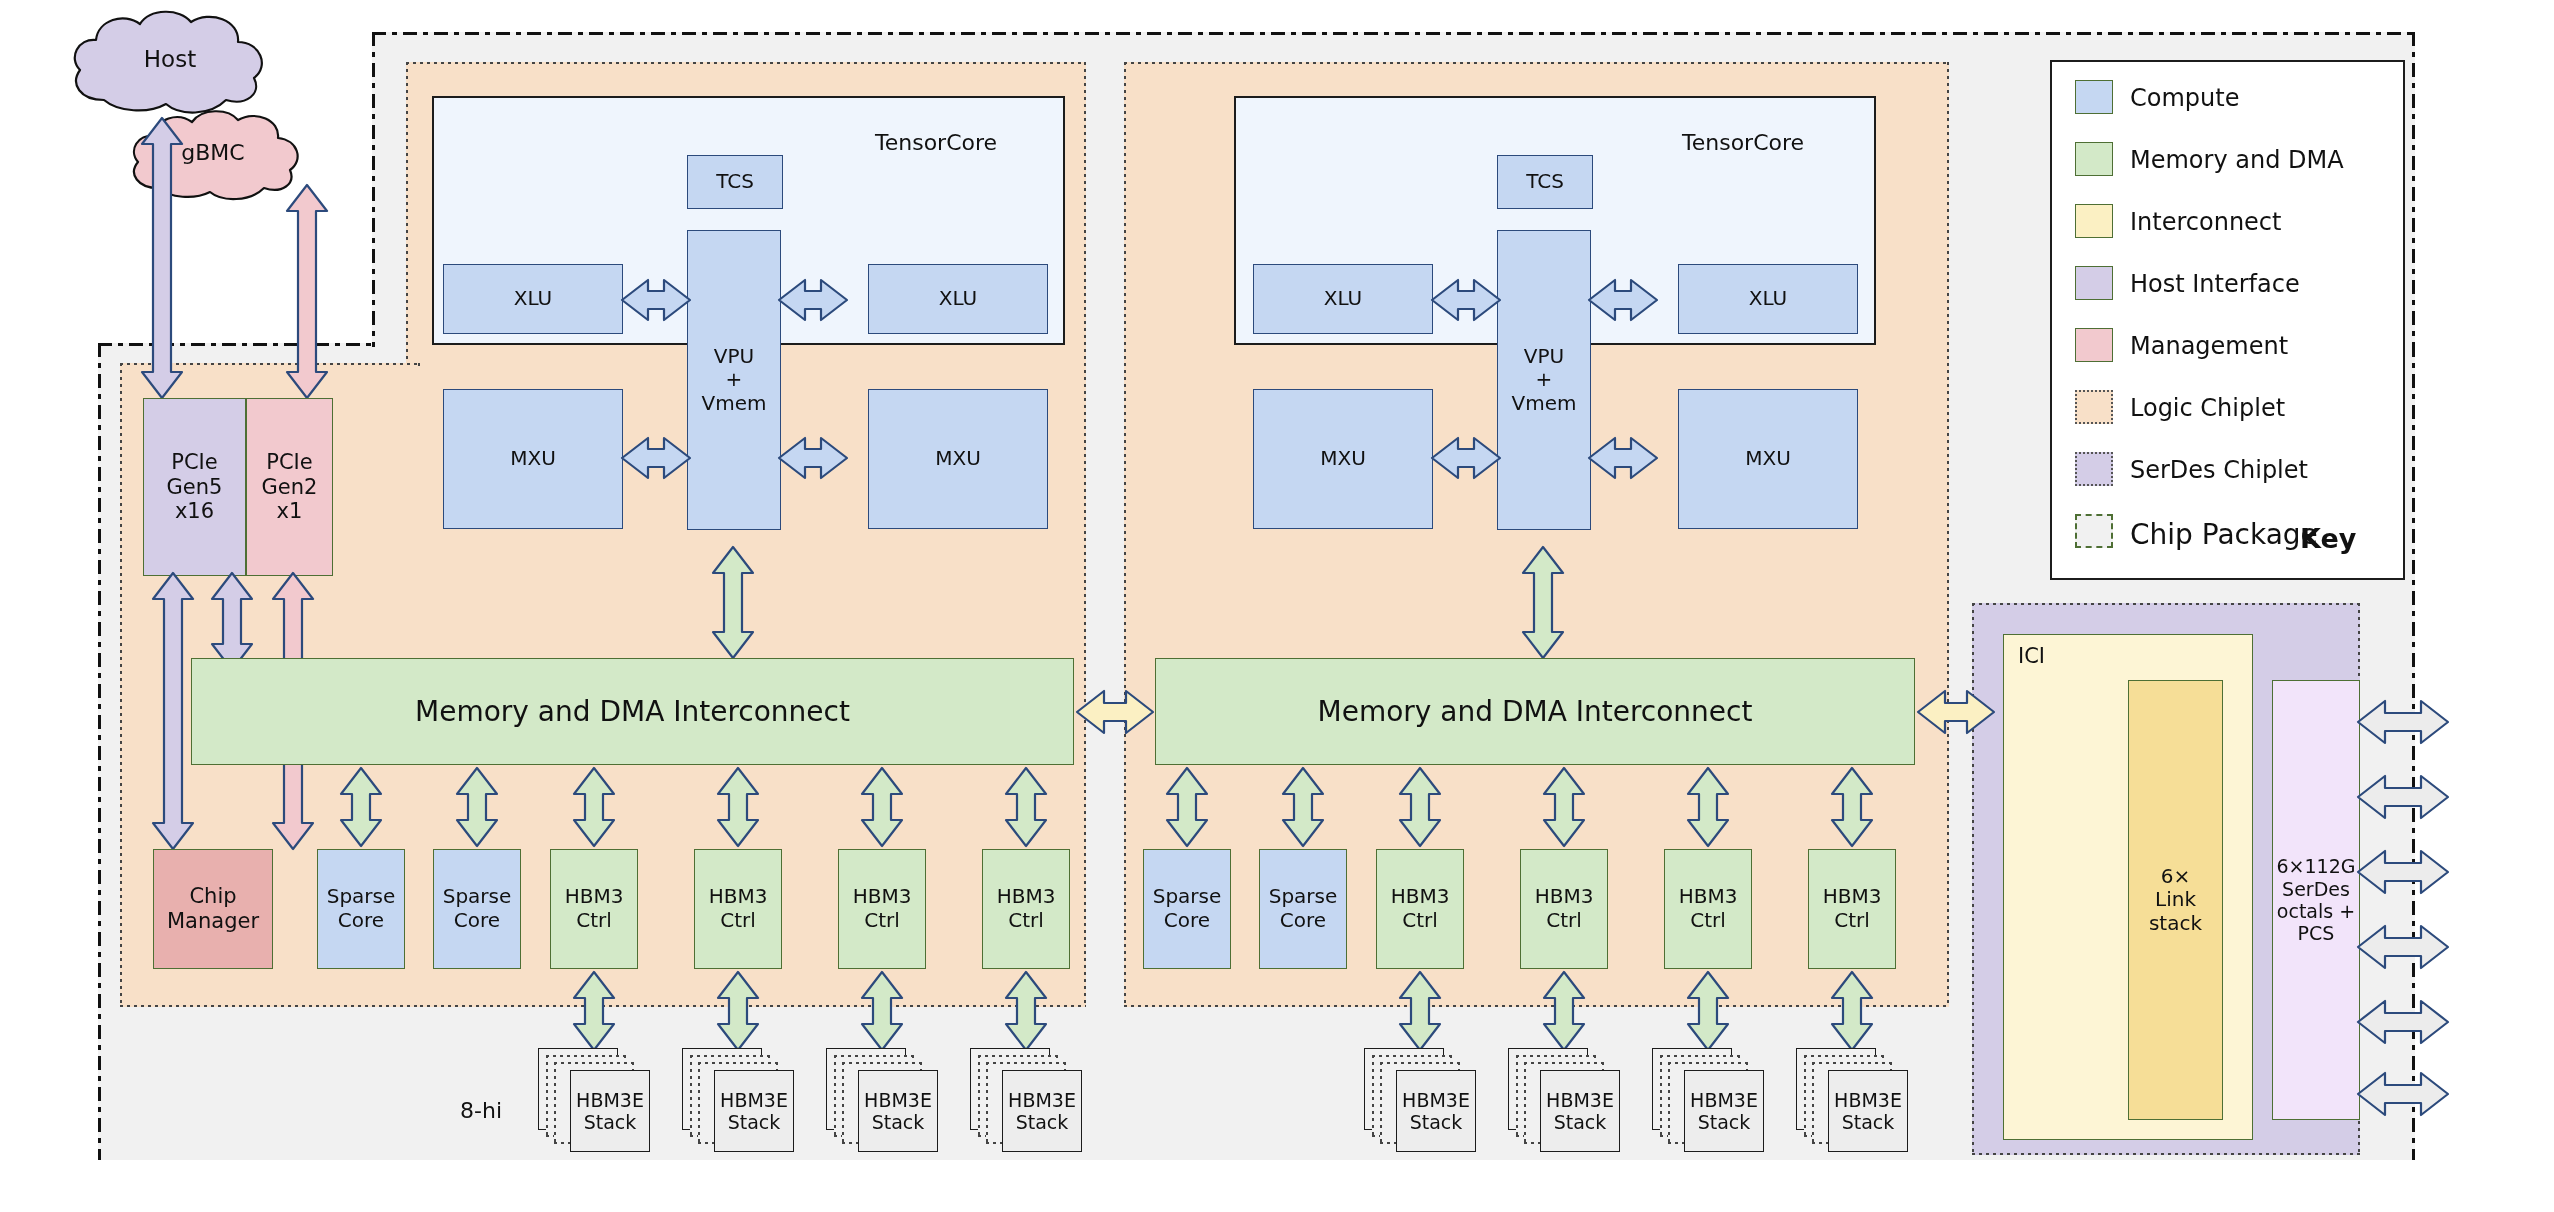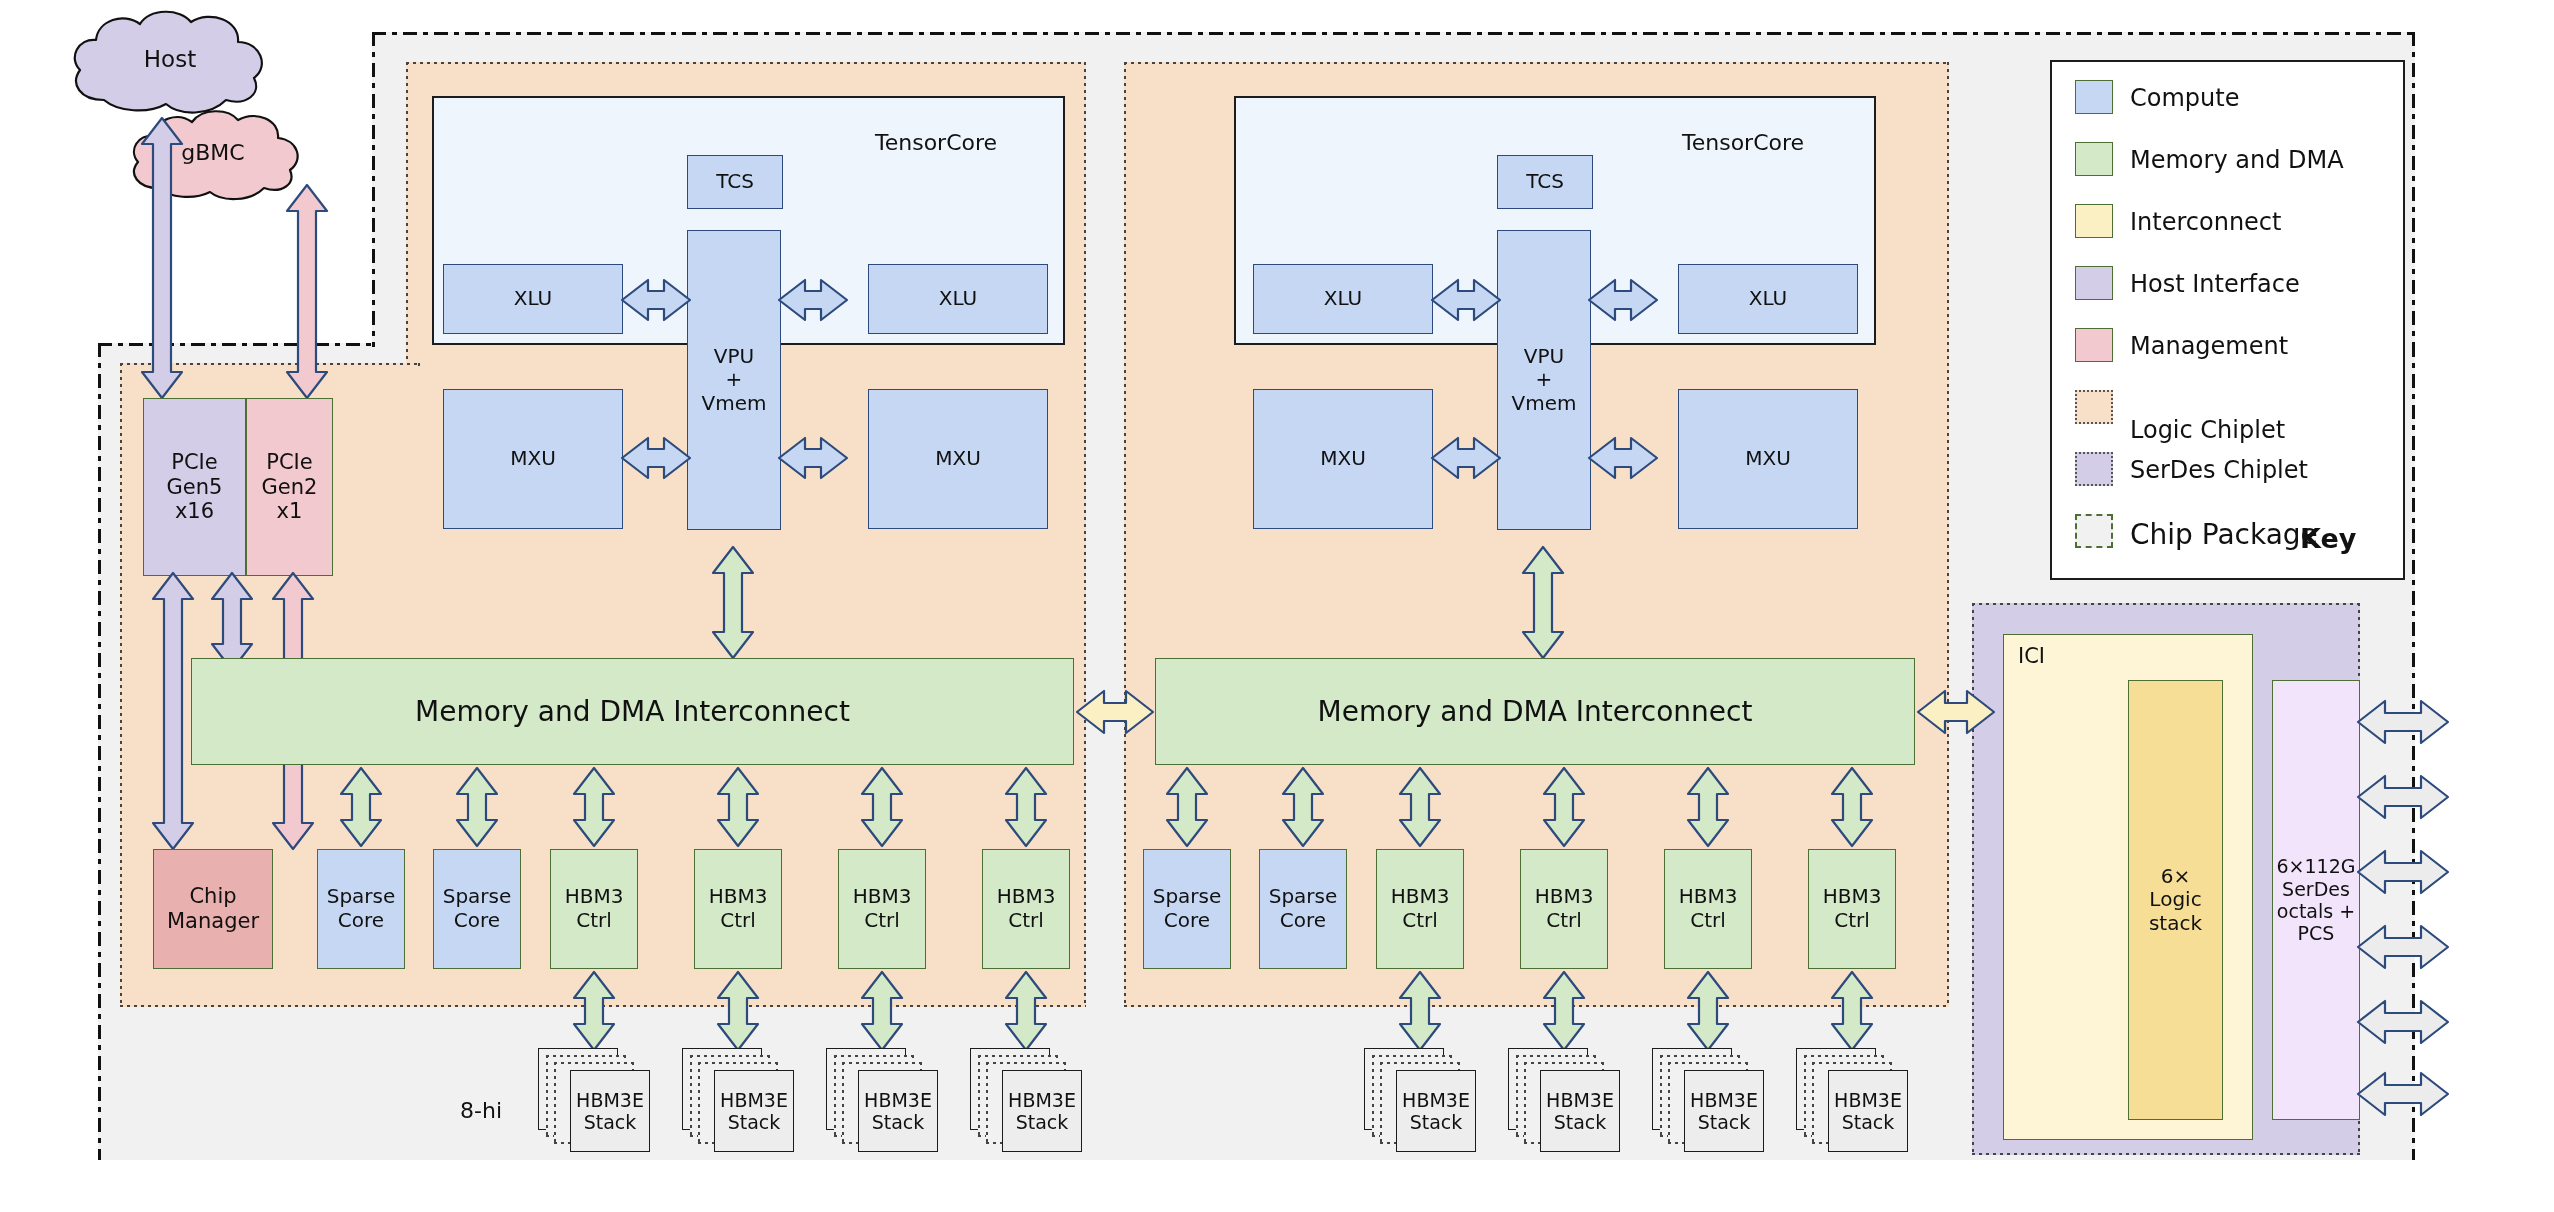--- a/index.html
+++ b/index.html
@@ -466,21 +466,21 @@
         <span>Stack</span>
       </div>
     </div>
 
   <div class="lbl" style="left:460px;top:1098px;font-size:22px;">8-hi</div>
 
   <div class="abs blk" style="left:2003px;top:634px;width:250px;height:506px;background:#fdf5d5;display:block;"></div>
   <div class="lbl" style="left:2018px;top:644px;font-size:21px;">ICI</div>
   <div class="abs blk" style="left:2128px;top:680px;width:95px;height:440px;background:#f6de97;flex-direction:column;font-size:20px;">
     <span>6×</span>
-    <span>Logic</span>
+    <span>Link</span>
     <span>stack</span>
   </div>
 
   <div class="abs blk" style="left:2272px;top:680px;width:88px;height:440px;background:#f2e4fa;flex-direction:column;font-size:19px;">
     <span>6×112G</span>
     <span>SerDes</span>
     <span>octals +</span>
     <span>PCS</span>
   </div>
 
@@ -523,21 +523,21 @@
       <div class="lbl" style="left:2130px;top:84px;font-size:24px;">Compute</div>
       <div class="abs" style="left:2075px;top:142px;width:38px;height:34px;background:#d3e9c8;border:1.8px solid #4e6f34;"></div>
       <div class="lbl" style="left:2130px;top:146px;font-size:24px;">Memory and DMA</div>
       <div class="abs" style="left:2075px;top:204px;width:38px;height:34px;background:#fbf0c3;border:1.8px solid #4e6f34;"></div>
       <div class="lbl" style="left:2130px;top:208px;font-size:24px;">Interconnect</div>
       <div class="abs" style="left:2075px;top:266px;width:38px;height:34px;background:#d4cde7;border:1.8px solid #4e6f34;"></div>
       <div class="lbl" style="left:2130px;top:270px;font-size:24px;">Host Interface</div>
       <div class="abs" style="left:2075px;top:328px;width:38px;height:34px;background:#f2c9ce;border:1.8px solid #4e6f34;"></div>
       <div class="lbl" style="left:2130px;top:332px;font-size:24px;">Management</div>
       <div class="abs" style="left:2075px;top:390px;width:38px;height:34px;background:#f8e0c8;border:2px dotted #555;"></div>
-      <div class="lbl" style="left:2130px;top:416px;font-size:24px;">Logic Chiplet</div>
+      <div class="lbl" style="left:2130px;top:394px;font-size:24px;">Logic Chiplet</div>
       <div class="abs" style="left:2075px;top:452px;width:38px;height:34px;background:#d4cde7;border:2px dotted #555;"></div>
       <div class="lbl" style="left:2130px;top:456px;font-size:24px;">SerDes Chiplet</div>
       <div class="abs" style="left:2075px;top:514px;width:38px;height:34px;background:#f1f1f1;border:2px dashed #4e6f34;"></div>
       <div class="lbl" style="left:2130px;top:518px;font-size:28px;">Chip Package</div>
     </div>
   <div class="lbl" style="left:2300px;top:523px;font-size:27px;font-weight:bold;">Key</div>
 
 </div>
 
 </body></html>

